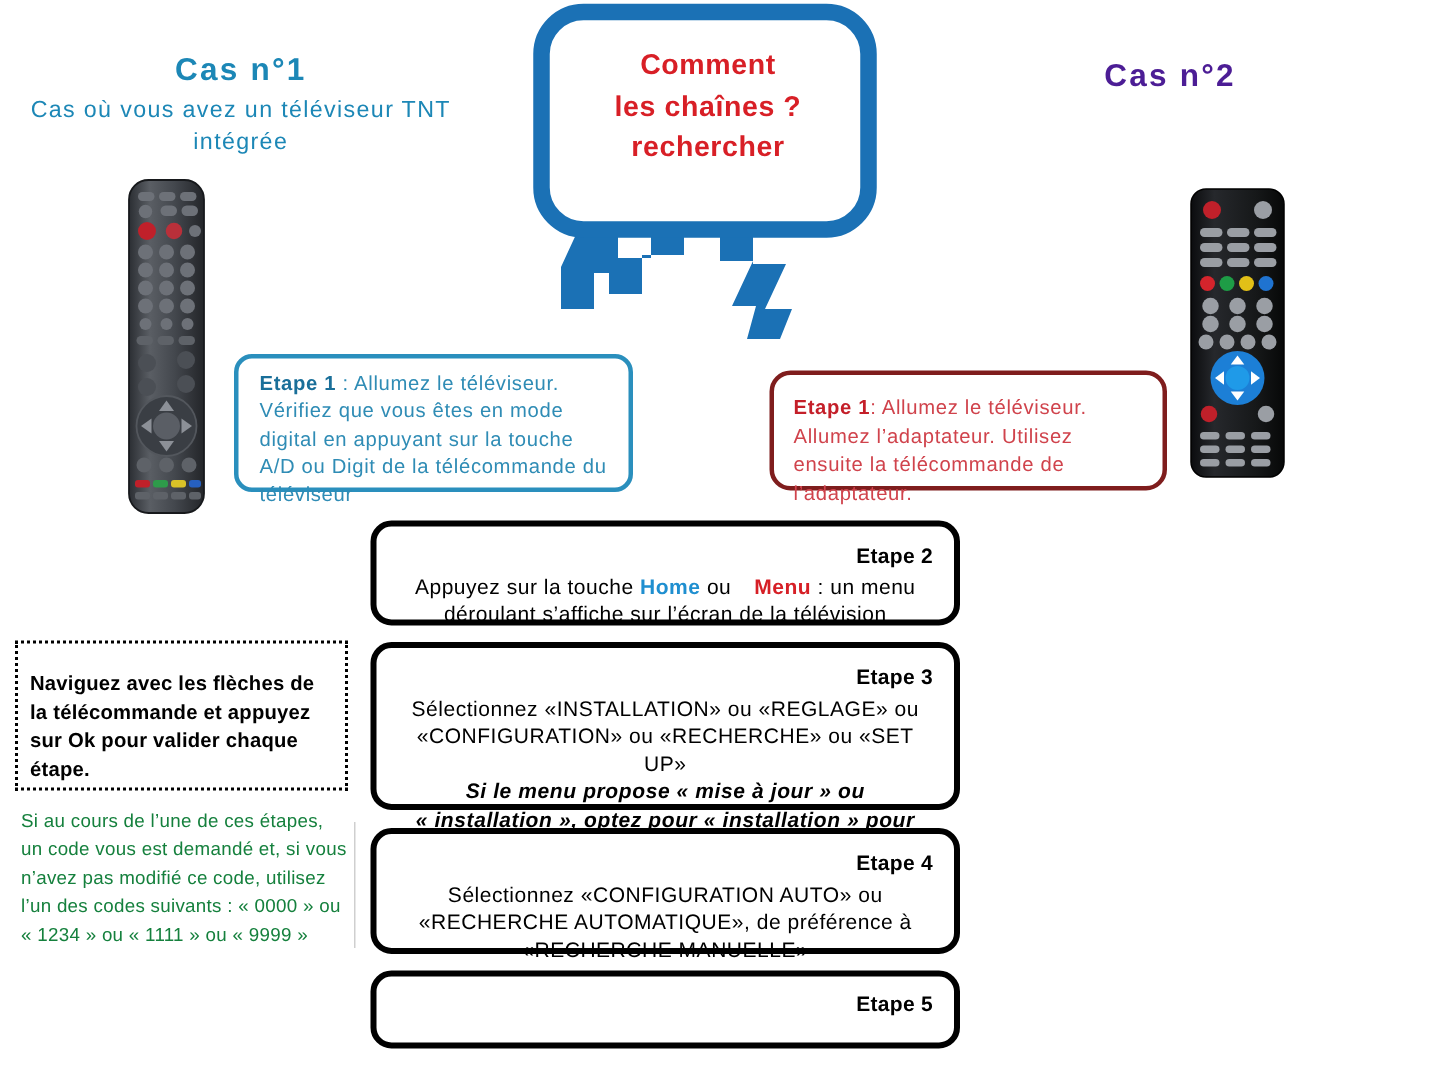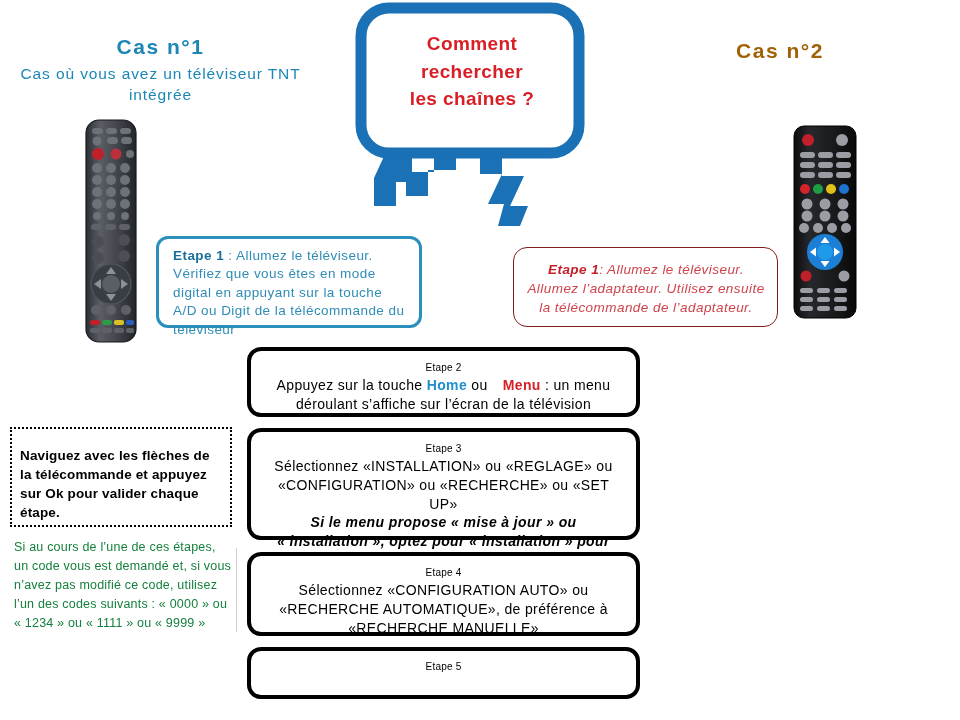--- a/index.html
+++ b/index.html
@@ -32,21 +32,21 @@
     margin-bottom: 6px;
   }
   .case-title .case-sub {
     display: block;
     font-size: 15.5px;
     letter-spacing: 0.9px;
     line-height: 1.35;
   }
   #case1 { left: 18px; top: 36px; width: 285px; color: #1c87b6; }
   #case2 { left: 610px; top: 40px; width: 340px; color: #cf2430; }
-  #case2 .case-head { color: #a16207; }
+  #case2 .case-head { color: #4c1d95; }
   #case2 .case-sub  { color: #d6414c; }
 
   
   #bubble {
     position: absolute;
     left: 352px;
     top: 0px;
     width: 240px;
     height: 232px;
   }
@@ -81,52 +81,52 @@
     color: #2f8cb5;
     font-size: 13.5px;
     line-height: 1.37;
     letter-spacing: 0.45px;
     text-align: left;
   }
   #etape1-blue b { color: #1a6f99; font-weight: bold; }
 
   #etape1-red {
     left: 513px; top: 247px; width: 265px; height: 80px;
-    border: 1px solid #7f1d1d;
+    border: 3px solid #7f1d1d;
     border-radius: 14px;
     padding: 13px 12px 6px 13px;
     color: #d0434c;
     font-size: 13.5px;
     line-height: 1.4;
     letter-spacing: 0.45px;
-    text-align: center;
-    font-style: italic;
+    text-align: left;
   }
   #etape1-red b { color: #c41f29; font-weight: bold; }
 
   .step-box {
     position: absolute;
     left: 247px;
     box-sizing: border-box;
     border: 4px solid #000000;
     border-radius: 14px;
     background: #ffffff;
     color: #000000;
     text-align: center;
     font-size: 14px;
     line-height: 1.33;
     letter-spacing: 0.35px;
     padding: 8px 14px;
   }
   .step-box .step-head {
     display: block;
-    font-weight: normal;
-    font-size: 10px;
+    font-weight: bold;
+    font-size: 14px;
     letter-spacing: 0.2px;
     margin-bottom: 2px;
+    text-align: right;
   }
   .step-box .emph {
     display: block;
     font-weight: bold;
     font-style: italic;
     letter-spacing: 0.4px;
     text-align: center;
   }
   .kw-blue { color: #1f8fd0; font-weight: bold; }
   .kw-red  { color: #d61f26; font-weight: bold; margin-left: 11px; }
@@ -186,22 +186,22 @@
   <div id="bubble">
     <svg width="240" height="232" viewBox="0 0 240 232">
 
       <path d="M128 148 L150 148 L150 176 L172 176 L158 206 L176 206 L168 226 L146 226 L152 204 L136 204 L150 174 L128 174 Z" fill="#1b71b5"></path>
       <path d="M104 148 L82 148 L82 172 L60 172 L60 152 L34 152 L22 178 L22 206 L44 206 L44 182 L54 182 L54 196 L76 196 L76 170 L104 170 Z" fill="#1b71b5"></path>
 
       <rect x="9" y="8" width="218" height="145" rx="28" ry="28" fill="#ffffff" stroke="#1b71b5" stroke-width="11"></rect>
     </svg>
     <div id="bubble-text">
       <div>Comment</div>
+      <div>les chaînes ?</div>
       <div>rechercher</div>
-      <div>les chaînes ?</div>
     </div>
   </div>
 
   <div class="remote" style="left:76px; top:116px;">
     <svg width="70" height="230" viewBox="0 0 70 230">
       <defs>
         <linearGradient id="lbody" x1="0" y1="0" x2="1" y2="0">
           <stop offset="0%" stop-color="#2b2e33"></stop>
           <stop offset="28%" stop-color="#5a5e64"></stop>
           <stop offset="60%" stop-color="#44484e"></stop>

